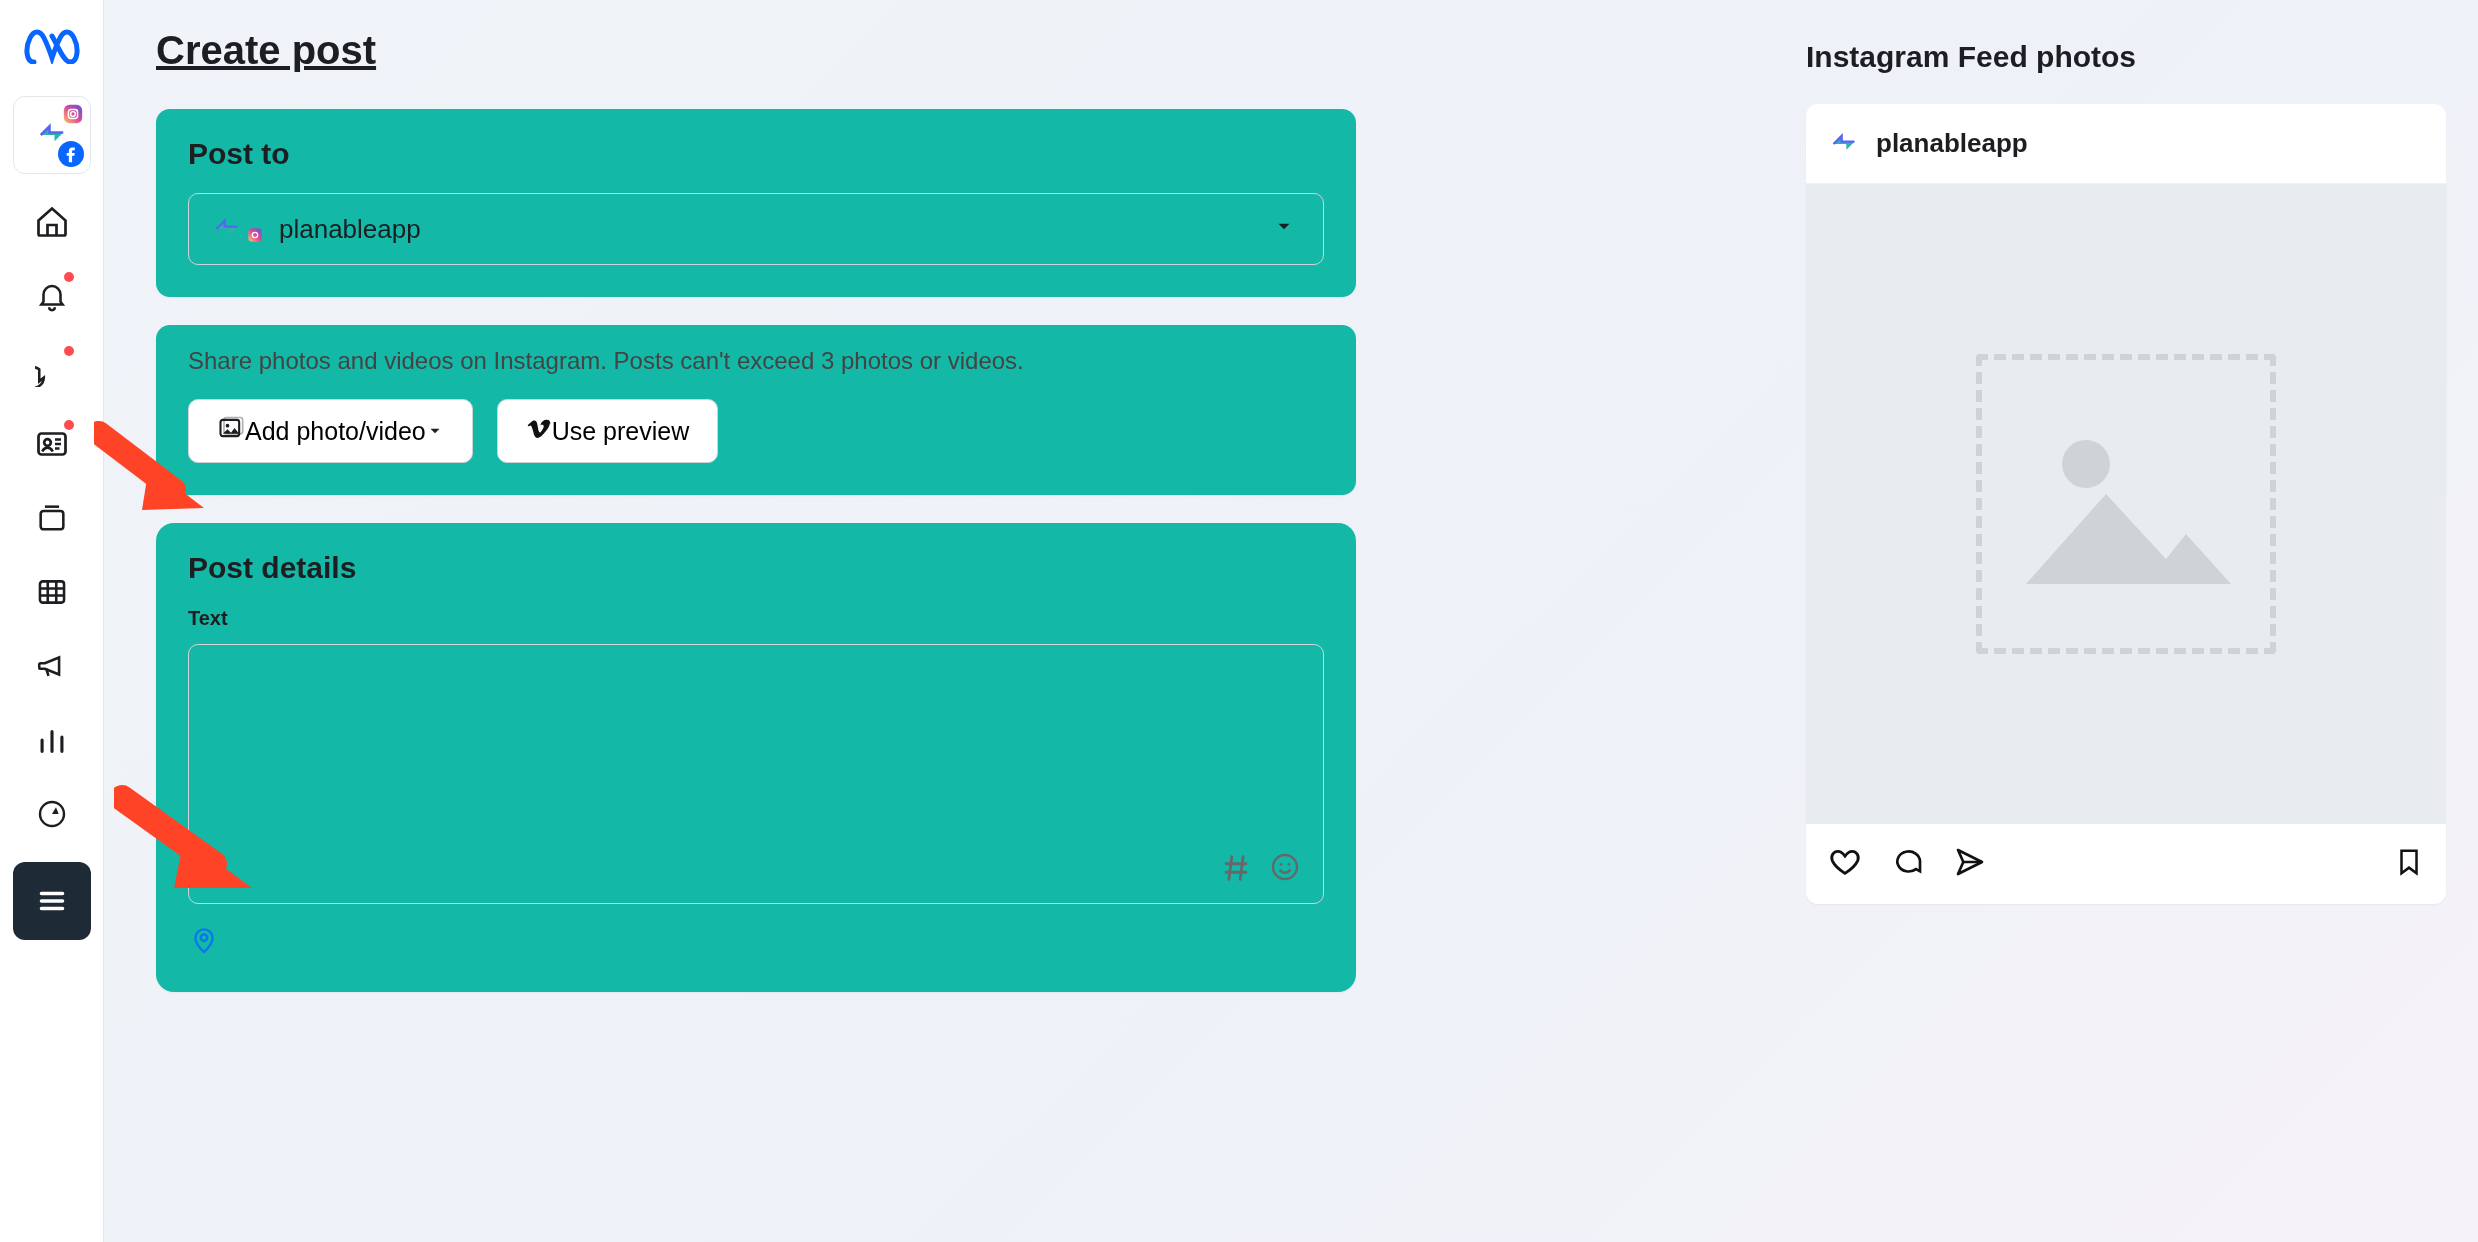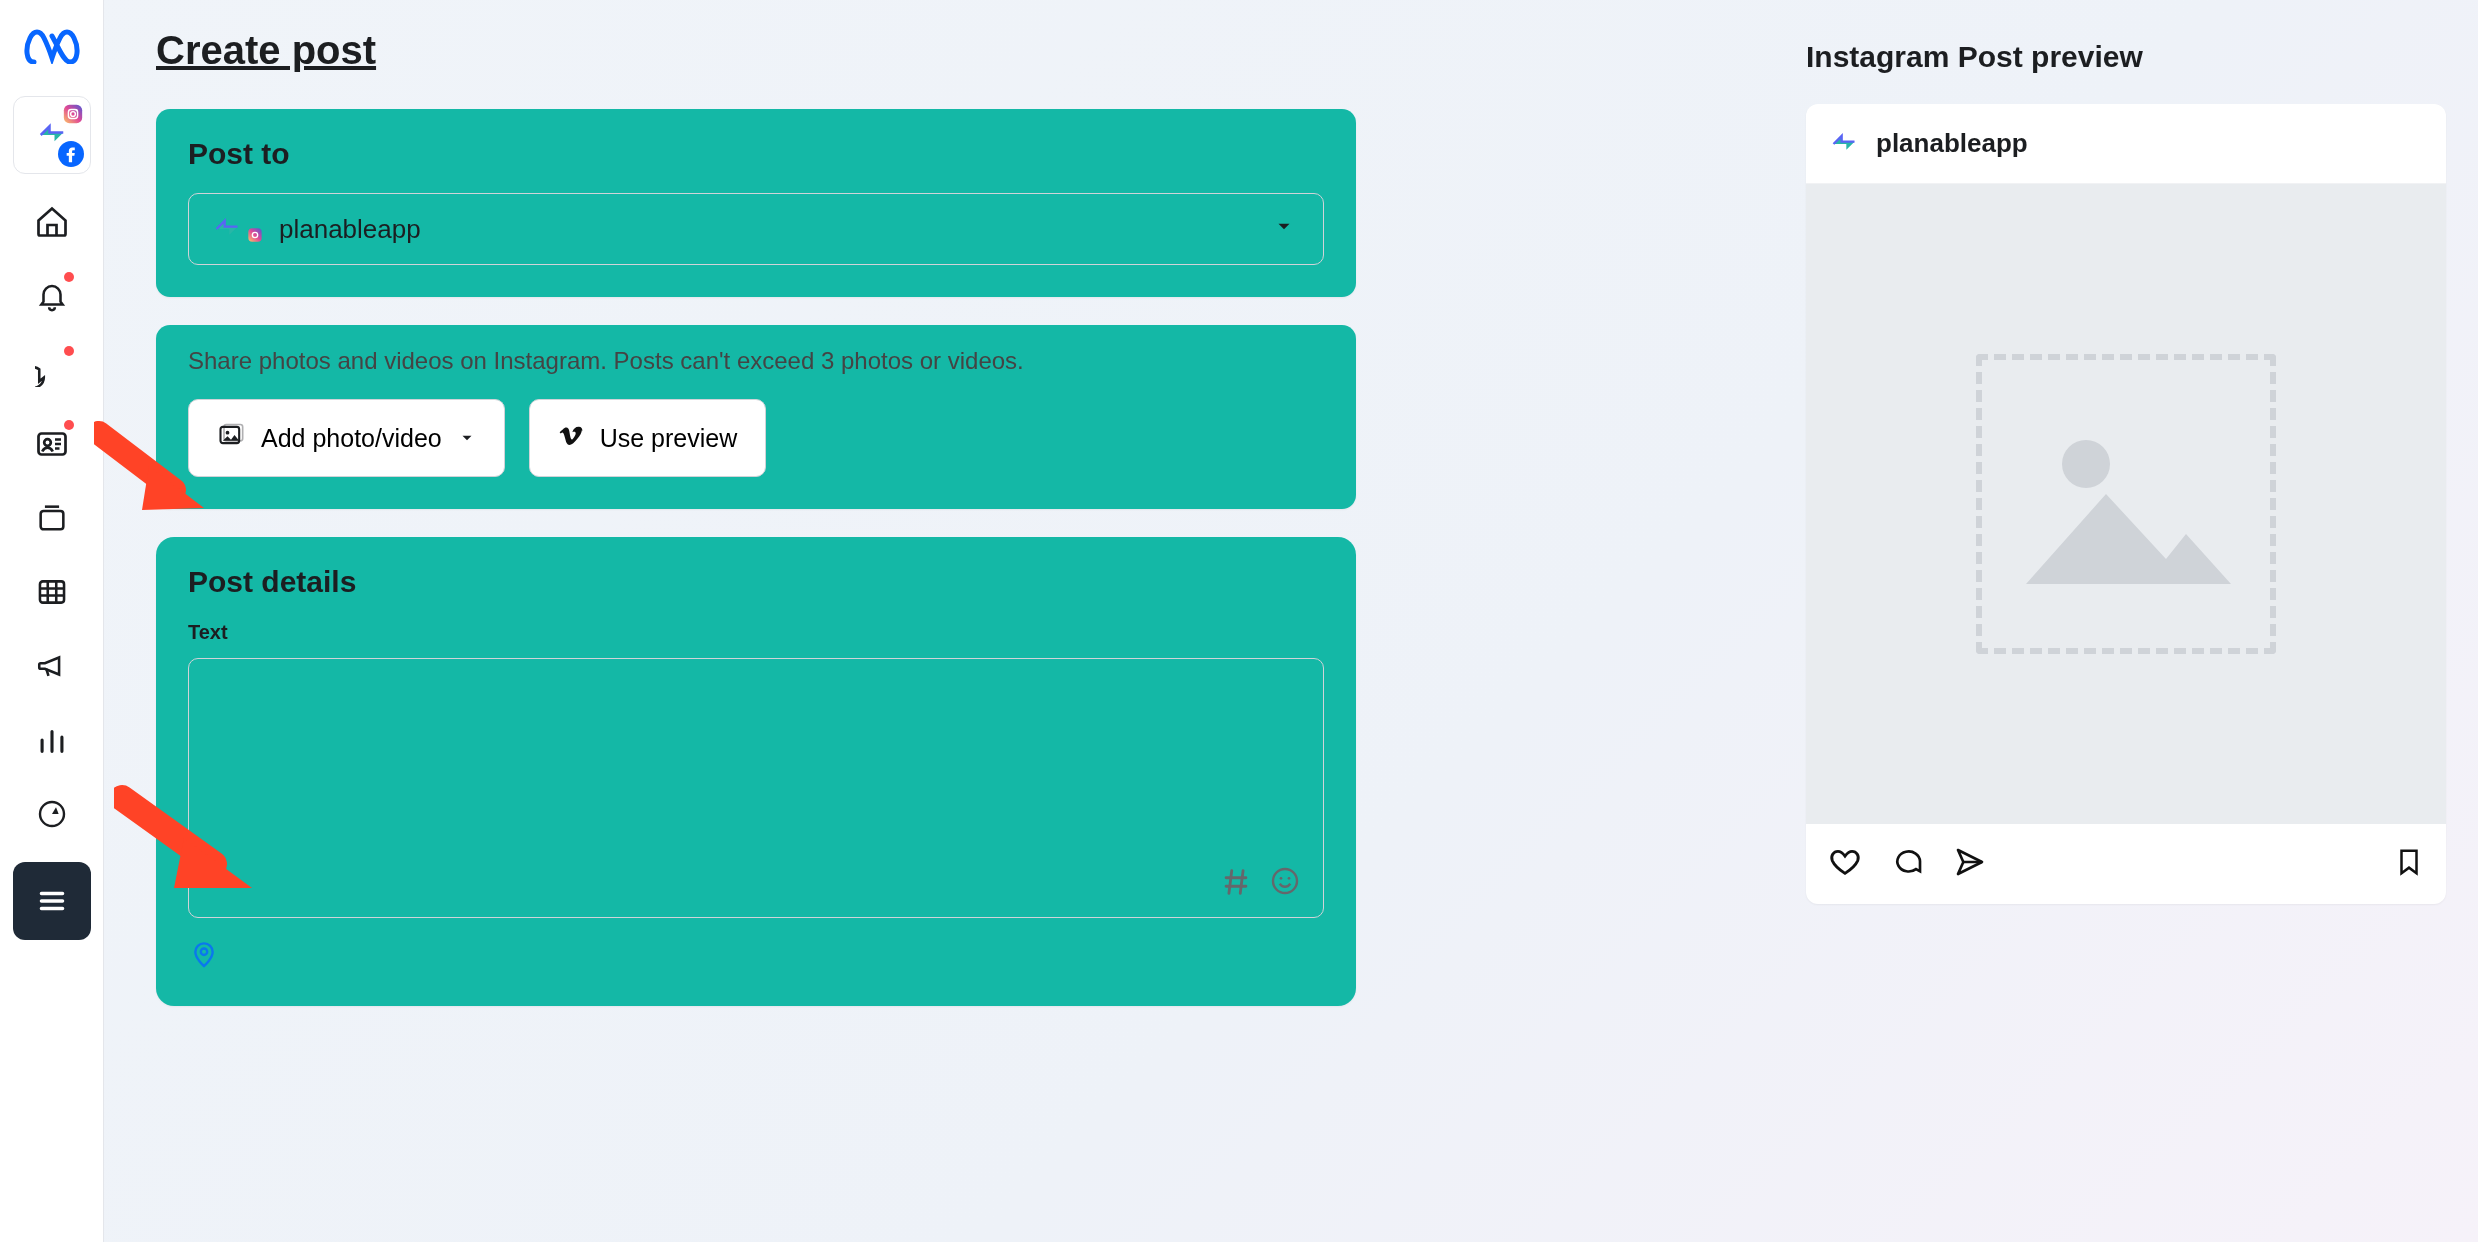--- a/index.html
+++ b/index.html
@@ -117,25 +117,24 @@
   .select-field .caret {
     position: absolute;
     right: 28px;
     top: 50%;
     transform: translateY(-50%);
   }
   .btn-row { display: flex; gap: 24px; }
   .btn {
     border: 1px solid #d0d3d8;
     border-radius: 10px;
-    height: 78px;
+    height: 64px;
     padding: 0 28px;
     display: inline-flex;
     align-items: center;
-    gap: 16px;
     font-size: 25px;
     background: #fff;
     cursor: pointer;
   }
   .textarea-wrap {
     border: 1px solid #d0d3d8;
     border-radius: 10px;
     height: 260px;
     position: relative;
     display:flex;
@@ -413,21 +412,21 @@
           <svg width="32" height="32" viewBox="0 0 24 24" fill="none" stroke="#0a78ed" stroke-width="1.8">
               <path d="M12 21 s-6.5-5.7-6.5-10.5 A6.5 6.5 0 0 1 18.5 10.5 C18.5 15.3 12 21 12 21 Z"></path>
               <circle cx="12" cy="10.3" r="2.4"></circle>
             </svg>
         </span>
       </div>
     </div>
   </div>
 
   <div class="right-col">
-    <div class="preview-title">Instagram Post preview</div>
+    <div class="preview-title">Instagram Feed photos</div>
     <div class="preview-card">
       <div class="preview-header">
         <span class="app-logo">
           <svg width="28" height="28" viewBox="0 0 24 24">
               <path d="M3 12 L10 5 L10 10 L21 10 L14 17 L14 12 Z" fill="#28b6a7"></path>
               <path d="M3 12 L10 5 L10 10 L21 10" fill="none" stroke="#5964f5" stroke-width="2"></path>
             </svg>
         </span>
         <span>planableapp</span>
       </div>

